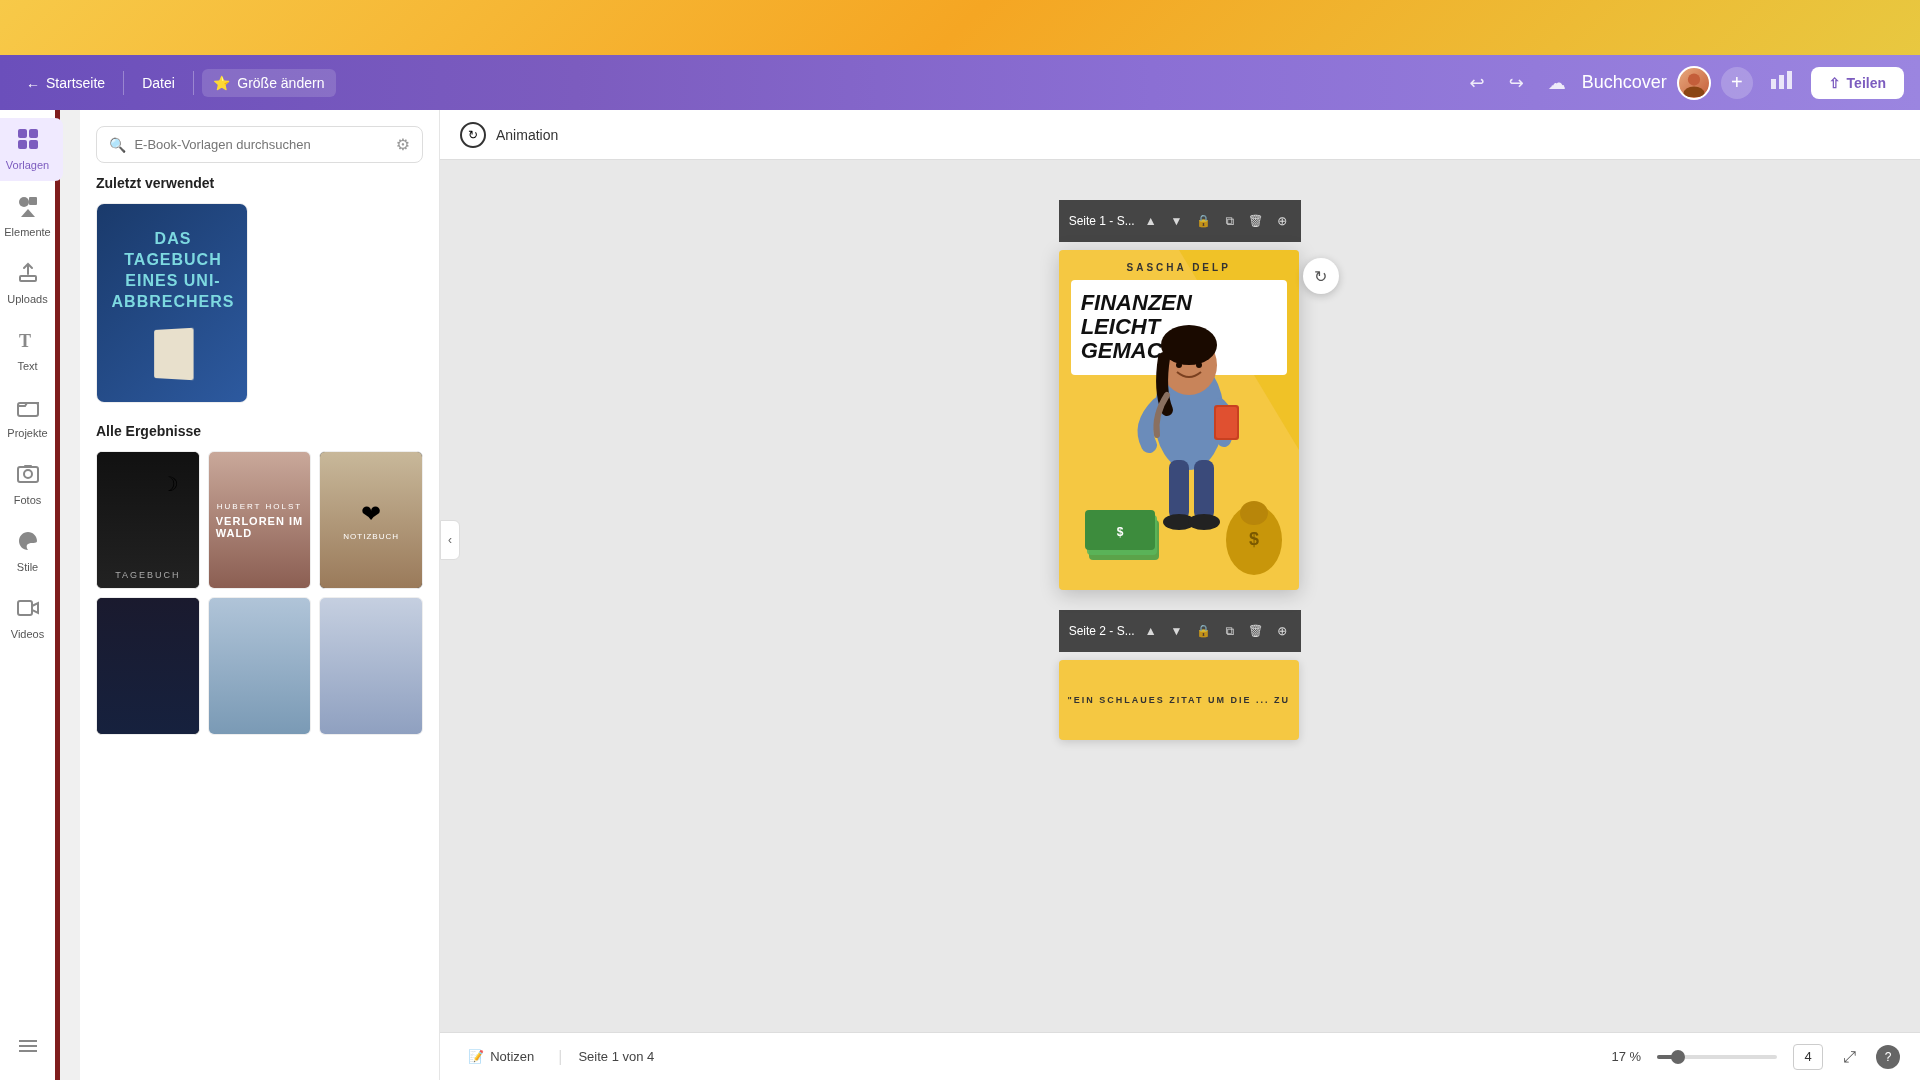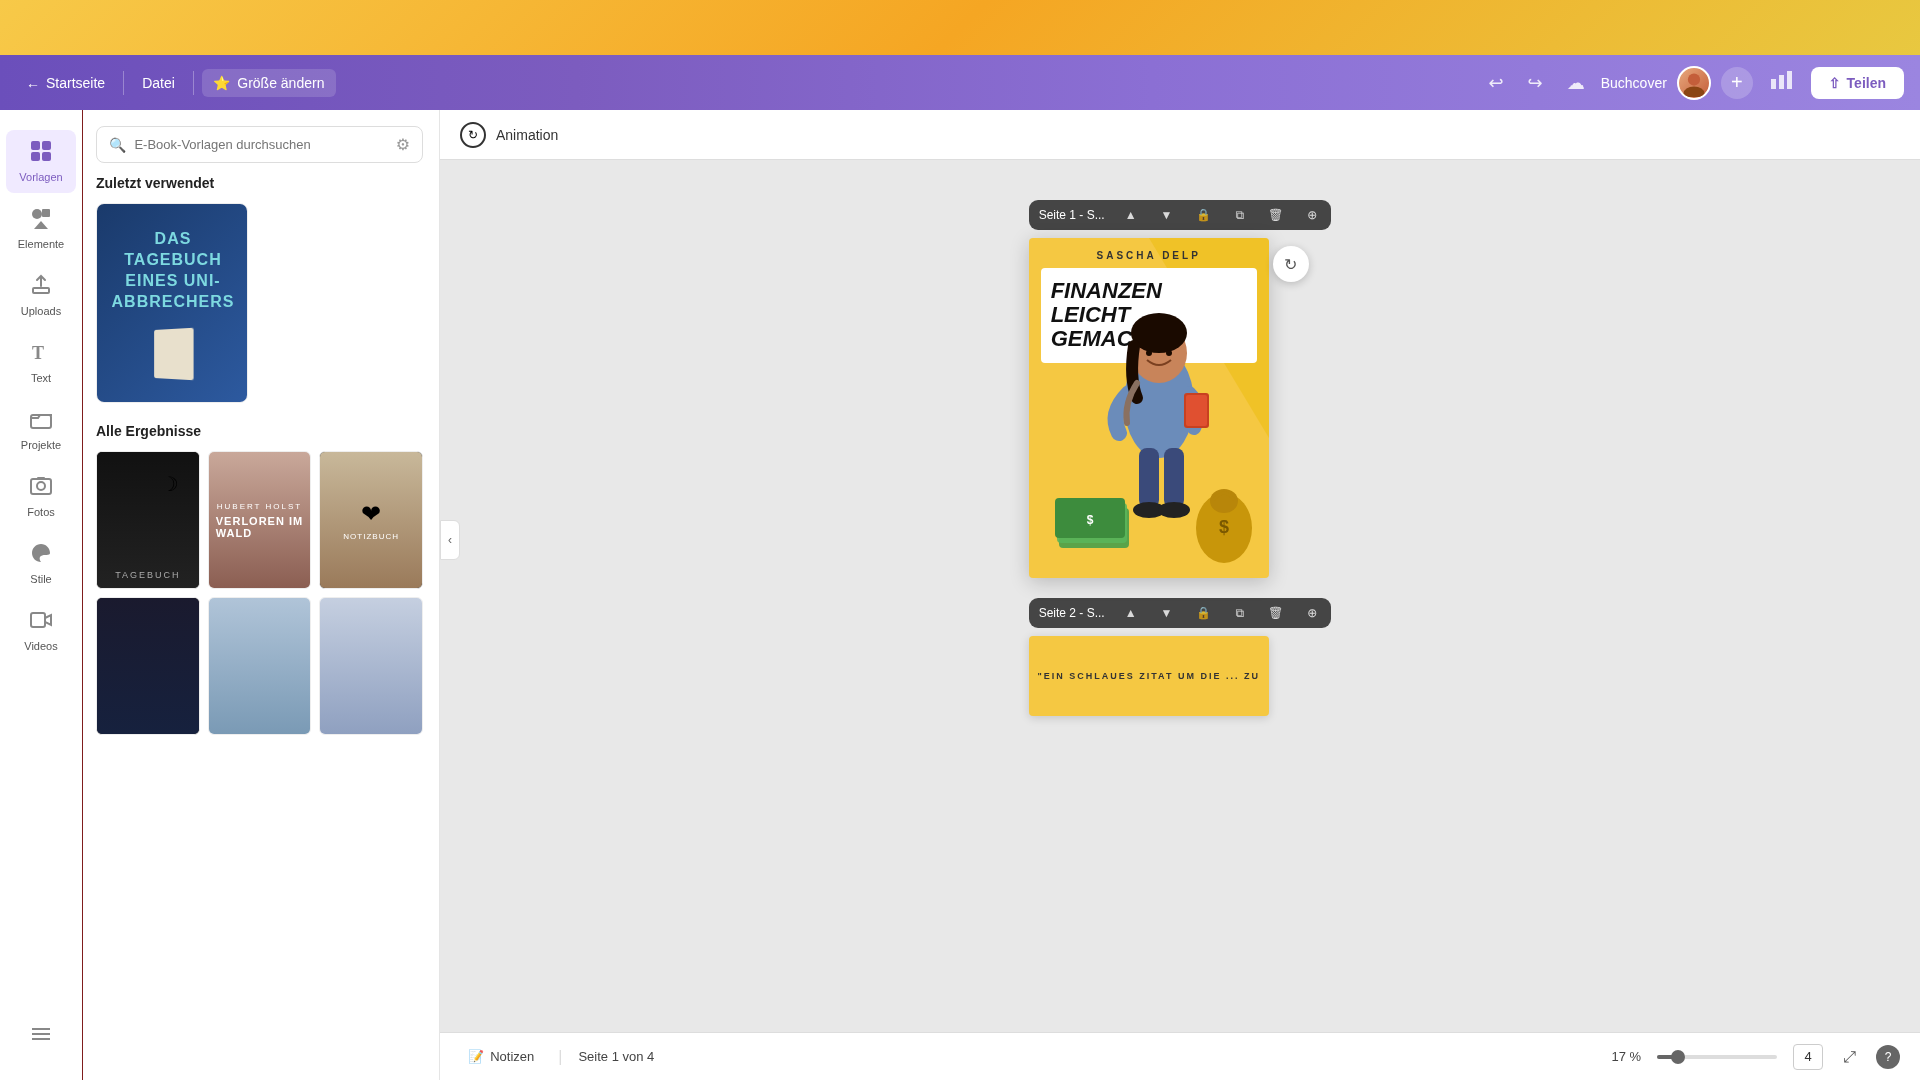--- a/index.html
+++ b/index.html
@@ -98,21 +98,21 @@
     }
 
     .header-right {
       display: flex;
       align-items: center;
       gap: 10px;
     }
 
     .buchcover-label {
       color: white;
-      font-size: 14px;
+      font-size: 18px;
       font-weight: 500;
     }
 
     .avatar-circle {
       width: 34px;
       height: 34px;
       border-radius: 50%;
       background: linear-gradient(135deg, #e8a87c, #c45e3a);
       border: 2px solid white;
       overflow: hidden;
@@ -158,29 +158,29 @@
       display: flex;
       align-items: center;
       gap: 6px;
     }
 
     
     .sidebar {
       position: absolute;
       top: 110px;
       left: 0;
-      width: 83px;
+      width: 60px;
       bottom: 0;
       background: white;
       display: flex;
       flex-direction: column;
       align-items: center;
-      padding: 20px 0;
+      padding: 8px 0;
       gap: 4px;
-      border-right: 1px solid #7f1d1d;
+      border-right: 5px solid #7f1d1d;
       z-index: 5;
     }
 
     .sidebar-item {
       display: flex;
       flex-direction: column;
       align-items: center;
       gap: 4px;
       padding: 10px 8px;
       border-radius: 8px;
@@ -374,24 +374,24 @@
     .page-container {
       display: flex;
       flex-direction: column;
       align-items: flex-start;
       gap: 8px;
     }
 
     .page-controls {
       display: flex;
       align-items: center;
-      gap: 16px;
+      gap: 6px;
       background: rgba(0,0,0,0.7);
-      padding: 6px 10px;
-      border-radius: 9px;
+      padding: 12px 10px;
+      border-radius: 0;
       color: white;
       font-size: 12px;
     }
     .page-control-btn {
       background: none;
       border: none;
       color: white;
       cursor: pointer;
       font-size: 12px;
       padding: 2px 4px;

